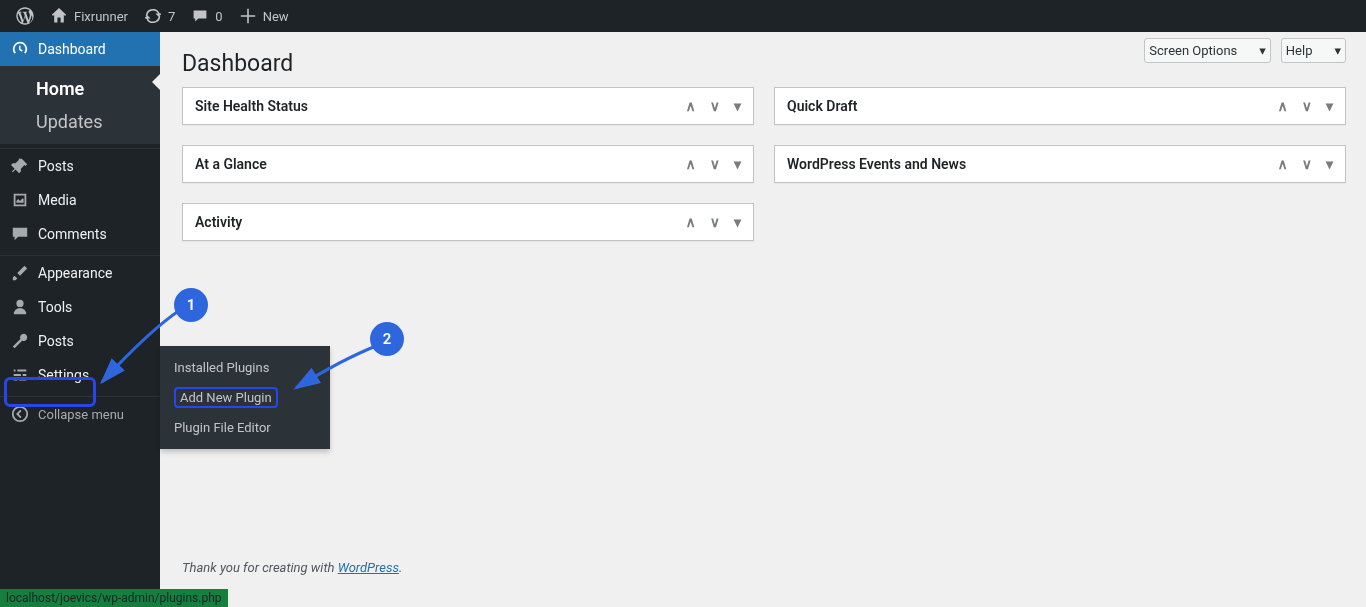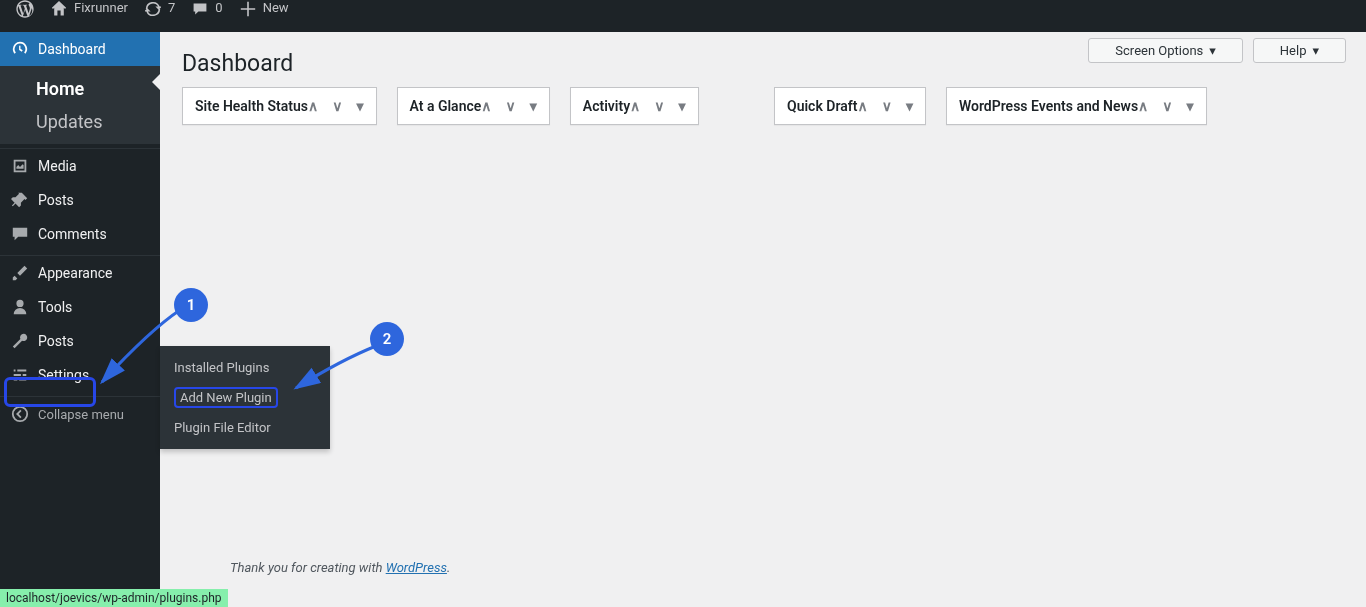--- a/index.html
+++ b/index.html
@@ -20,20 +20,21 @@
     color: #c3c4c7;
     display: flex;
     align-items: center;
     padding: 0 8px;
     font-size: 13px;
     position: relative;
     z-index: 50;
   }
   .adminbar .ab-item {
     display: flex;
+    align-items: center;
     gap: 6px;
     padding: 0 8px;
     height: 32px;
     color: #c3c4c7;
     cursor: pointer;
   }
   .adminbar .spacer { flex: 1; }
   .ab-icon { display:inline-flex; align-items:center; justify-content:center; width:18px; height:18px; }
   .avatar-sq { width:18px; height:18px; background:#787c82; display:inline-block; }
   
@@ -75,43 +76,43 @@
   .fly-border { border:2px solid #2747e8; border-radius:4px; display:inline-block; padding:1px 4px;}
   
   .content {
     position:absolute; top:32px; left:160px; right:0; bottom:0;
     padding: 0 20px 0 22px;
     overflow:hidden;
   }
   .topright { position:absolute; top:6px; right:20px; display:flex; gap:10px; z-index:5;}
   .btn {
     background:#f6f7f7; border:1px solid #c3c4c7; color:#2c3338;
-    font-size:13px; padding:4px 26px; border-radius:3px; cursor:pointer;
-    display:flex; align-items:center; gap:6px;
+    font-size:13px; padding:4px 4px; border-radius:3px; cursor:pointer;
+    display:flex; align-items:center; gap:22px;
   }
   h1.page-title { font-size:23px; font-weight:400; color:#1d2327; padding:18px 0 10px;}
   .widgets-row { display:flex; gap:20px; }
-  .widget-col { flex:1; display:flex; flex-direction:row; gap:20px; }
+  .widget-col { flex:1; display:flex; flex-direction:column; gap:20px; }
   .widget {
     background:#fff; border:1px solid #c3c4c7; box-shadow:0 1px 1px rgba(0,0,0,.04);
   }
   .widget-head {
     display:flex; align-items:center; justify-content:space-between;
     padding:10px 12px; font-size:14px; font-weight:600; color:#1d2327;
     border-bottom:0;
   }
   .widget-ctrl { display:flex; gap:14px; color:#787c82; }
   .widget-ctrl span { cursor:pointer; }
   .footer-text {
-    position:absolute; bottom:32px; left:22px; font-style:italic; color:#50575e; font-size:13px;margin-left:48px;
+    position:absolute; bottom:32px; left:22px; font-style:italic; color:#50575e; font-size:13px;
   }
   .footer-text a { color:#2271b1; text-decoration:underline; }
   
   .statusbar {
-    position:absolute; bottom:0; left:0; background:#86efac; color:#1d2327;
+    position:absolute; bottom:0; left:0; background:#15803d; color:#1d2327;
     padding:2px 6px; font-size:12px;
   }
   
   .anno-circle {
     position:absolute; width:30px; height:30px; border-radius:50%;
     background:#2e66dd; color:#fff; display:flex; align-items:center; justify-content:center;
     font-weight:600; font-size:15px; z-index:60; box-shadow:0 0 0 2px #2e66dd;
   }
   .anno-arrow { position:absolute; z-index:55; }
   .box-highlight {
@@ -176,32 +177,32 @@
   </div>
   <div class="arrow-pointer" style="top:42px; left:152px;"></div>
   <div class="submenu">
     <div class="sub-item current"><span>Home</span></div>
     <div class="sub-item"><span>Updates</span></div>
   </div>
   <div class="sep"></div>
   <div class="menu-item">
     <span class="mi-icon">
       <svg width="18" height="18" viewBox="0 0 20 20" fill="currentColor">
+          <path d="M12 2l6 6-2 2-1-1-4 4v3l-2 2-4-4-3 3-1-1 3-3-4-4 2-2h3l4-4-1-1z"></path>
+        </svg>
+    </span>
+    <span>Posts</span>
+  </div>
+  <div class="menu-item">
+    <span class="mi-icon">
+      <svg width="18" height="18" viewBox="0 0 20 20" fill="currentColor">
           <path d="M3 3h14v14H3zM5 5v10h10V5zm1 6l2-2 2 2 3-3 1 1v4H6z"></path>
         </svg>
     </span>
     <span>Media</span>
-  </div>
-  <div class="menu-item">
-    <span class="mi-icon">
-      <svg width="18" height="18" viewBox="0 0 20 20" fill="currentColor">
-          <path d="M12 2l6 6-2 2-1-1-4 4v3l-2 2-4-4-3 3-1-1 3-3-4-4 2-2h3l4-4-1-1z"></path>
-        </svg>
-    </span>
-    <span>Posts</span>
   </div>
   <div class="menu-item">
     <span class="mi-icon">
       <svg width="18" height="18" viewBox="0 0 20 20" fill="currentColor">
           <path d="M2 3h16v10H8l-4 4v-4H2z"></path>
         </svg>
     </span>
     <span>Comments</span>
   </div>
   <div class="sep"></div>

